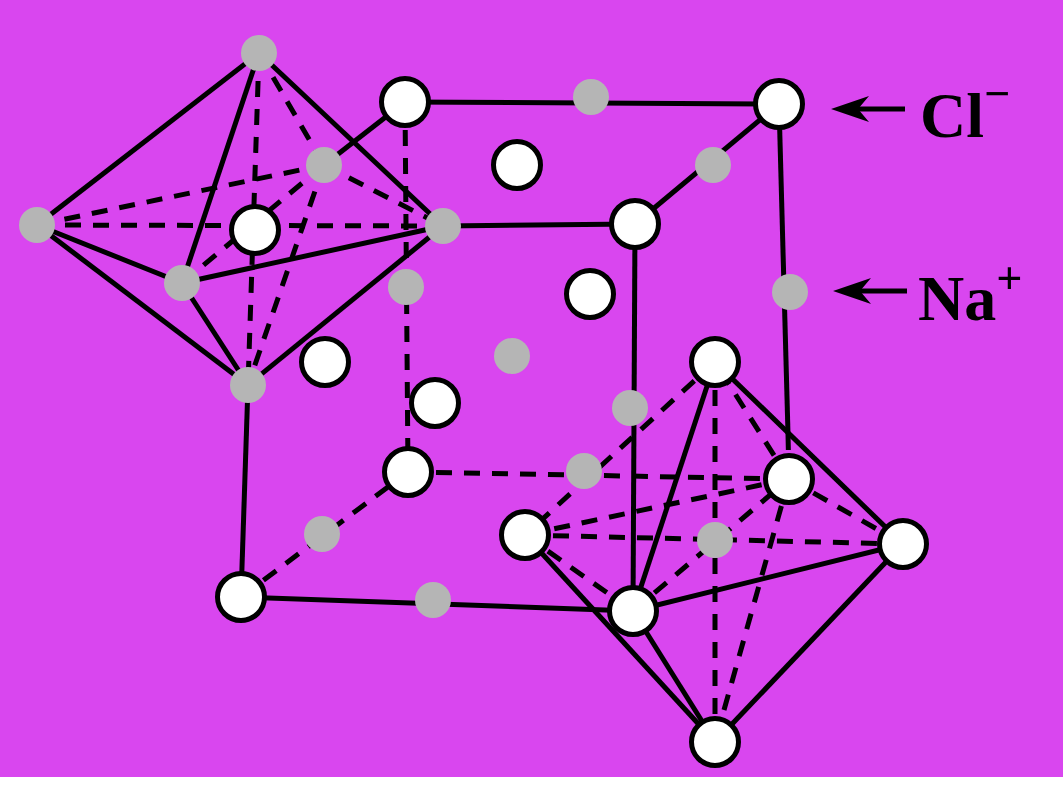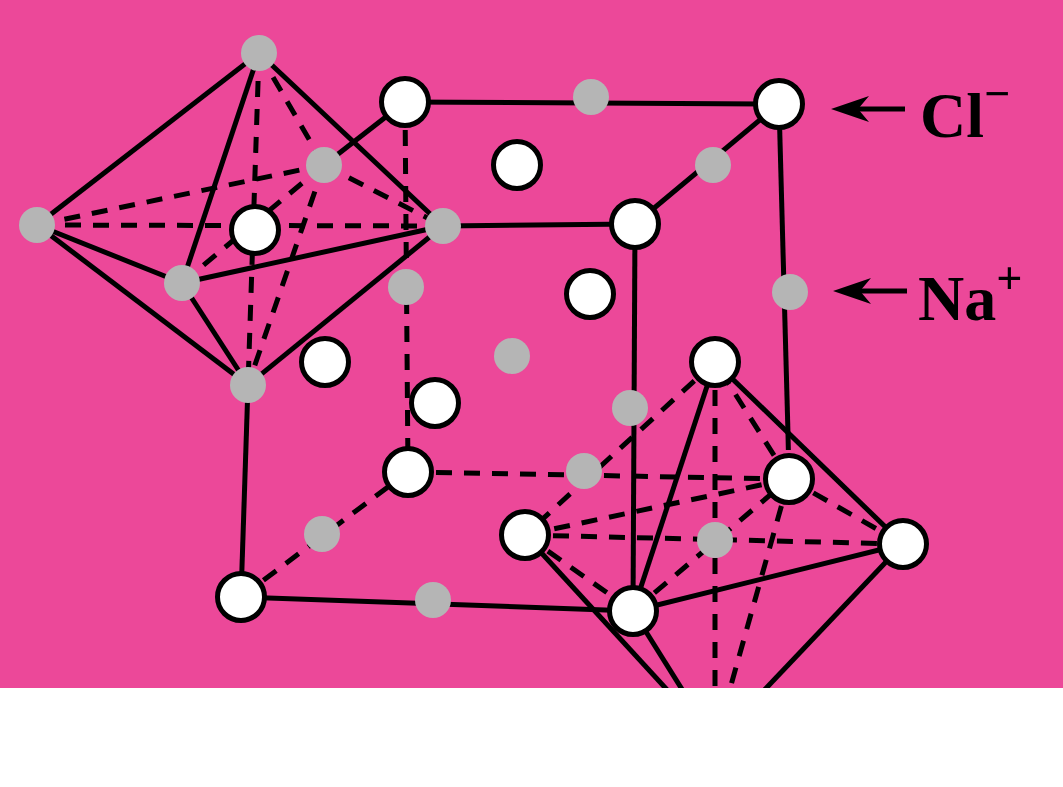--- a/index.html
+++ b/index.html
@@ -1,16 +1,16 @@
 <!DOCTYPE html>
 <html><head>
 <meta charset="utf-8">
 <style>
   html,body{margin:0;padding:0;background:#ffffff;}
-  .stage{width:1063px;height:688px;position:relative;background:#ec4899;overflow:hidden;}
+  .stage{width:1063px;height:777px;position:relative;background:#d946ef;overflow:hidden;}
   .bond{stroke:#000;stroke-width:5;fill:none;stroke-linecap:butt;}
   .dashed{stroke-dasharray:16 12;}
   .na-ion{fill:#b5b5b5;stroke:none;}
   .cl-ion{fill:#ffffff;stroke:#000;stroke-width:5;}
   .ion-label{font-family:"Liberation Serif",serif;font-weight:700;font-size:64px;fill:#000;}
   .sup{font-size:46px;font-weight:700;}
   .arrow-line{stroke:#000;stroke-width:5;}
   .arrow-head{fill:#000;stroke:none;}
 </style>
 </head>

